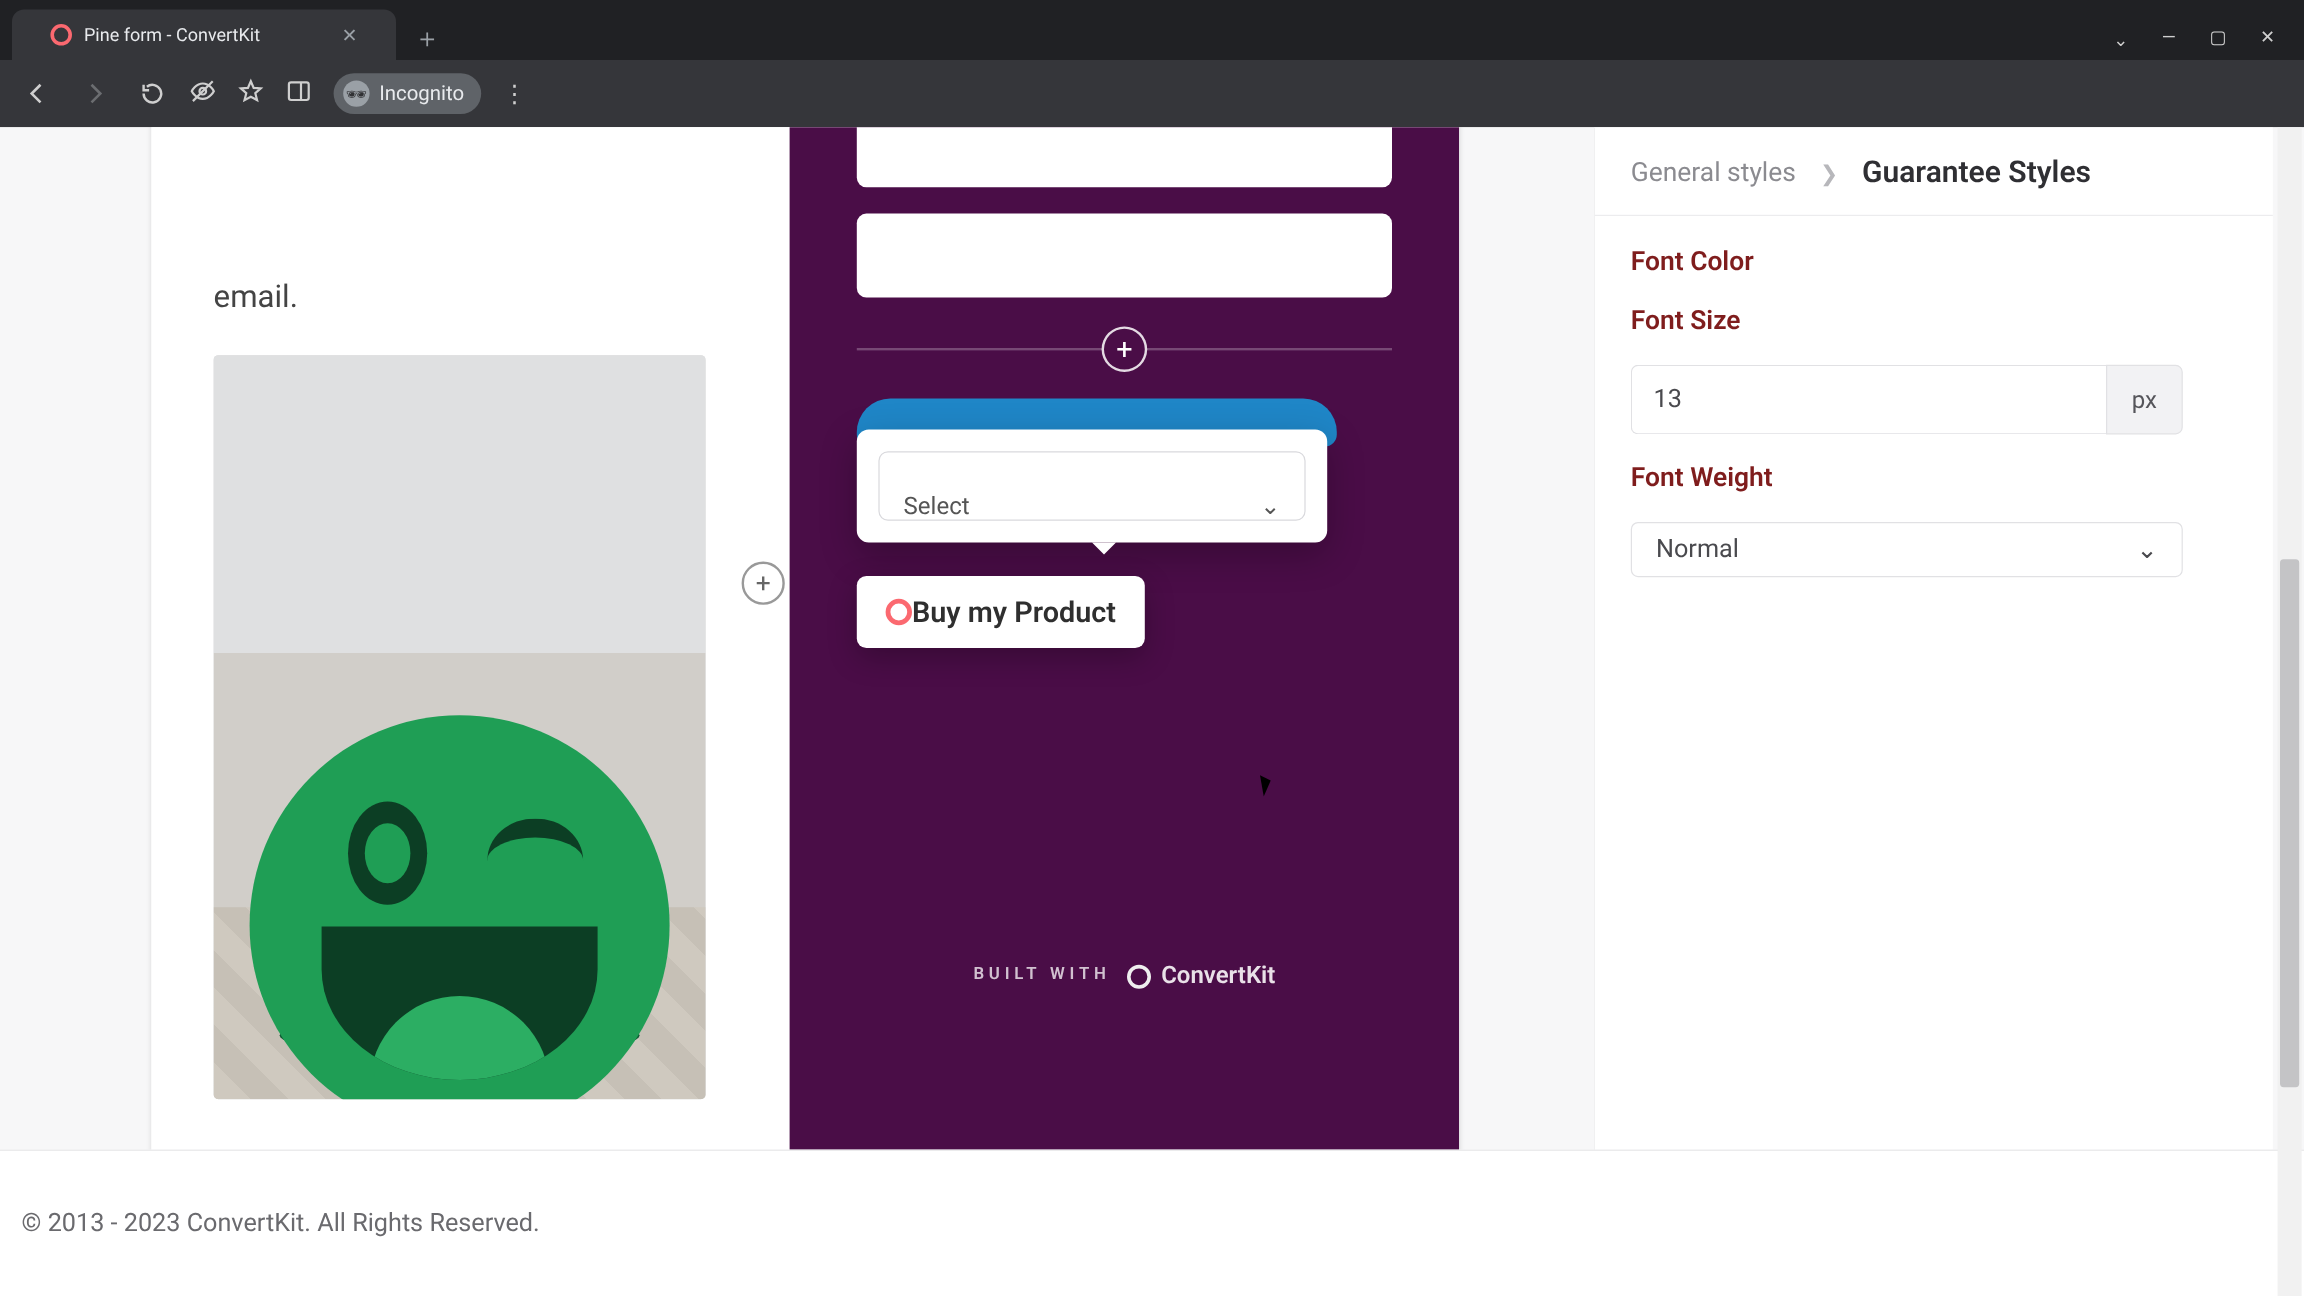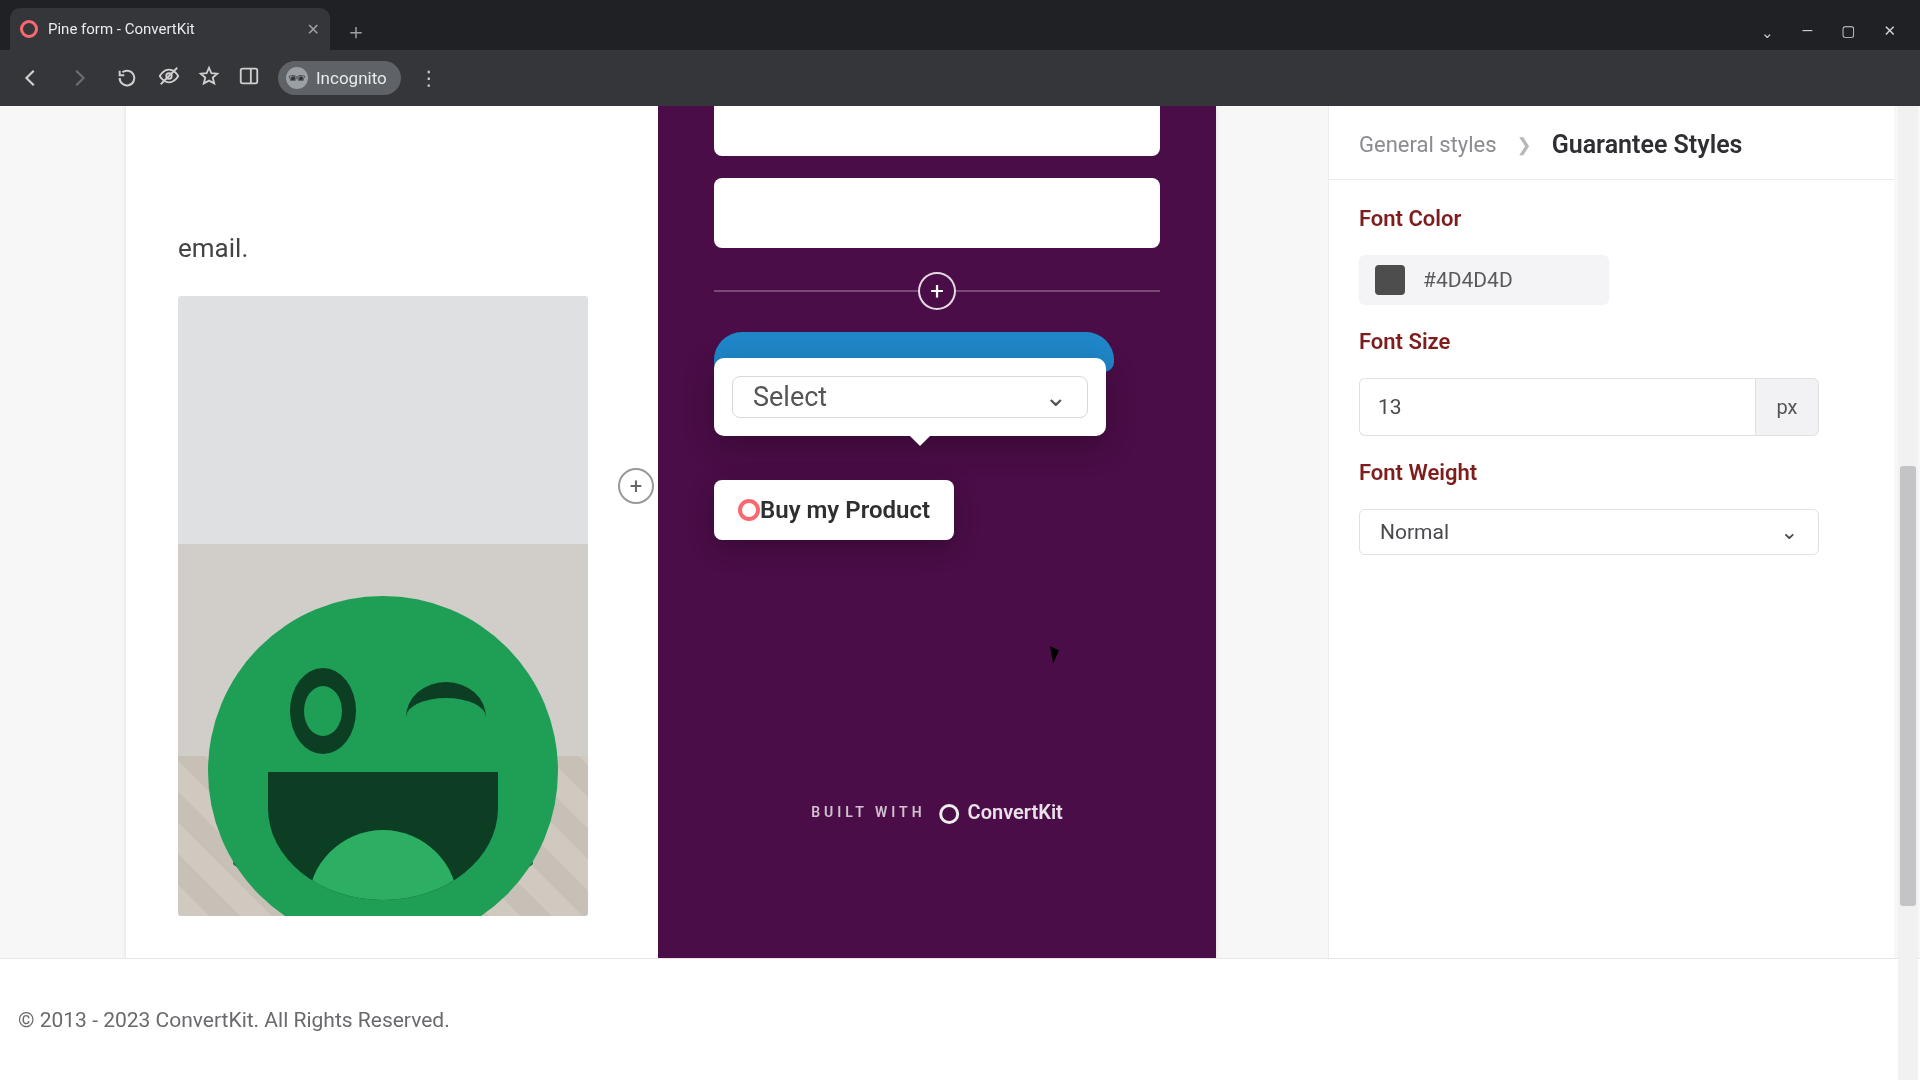--- a/index.html
+++ b/index.html
@@ -2,21 +2,21 @@
 <html><head>
 <meta charset="utf-8">
 <style>
   * { box-sizing: border-box; margin: 0; padding: 0; font-family: -apple-system, BlinkMacSystemFont, "Segoe UI", Roboto, Helvetica, Arial, sans-serif; }
   html, body { width: 1920px; height: 1080px; overflow: hidden; background:#fff; }
 
   
   .browser { width:1920px; height:1080px; background:#202124; display:flex; flex-direction:column; }
   .titlebar { height:50px; display:flex; align-items:flex-end; }
   .tabstrip { display:flex; align-items:flex-end; flex:1; padding-left:10px; }
-  .tab { background:#35363a; color:#e8eaed; height:42px; width:320px; border-radius:10px 10px 0 0; display:flex; align-items:center; padding:0 10px; font-size:15px; gap:10px; }
+  .tab { background:#35363a; color:#e8eaed; height:42px; width:320px; border-radius:10px 10px 0 0; display:flex; align-items:center; padding:0 32px; font-size:15px; gap:10px; }
   .tab .favicon { width:18px; height:18px; border-radius:50%; border:3px solid #fb6970; }
   .tab .title { flex:1; white-space:nowrap; overflow:hidden; text-overflow:ellipsis; }
   .tab .close { color:#9aa0a6; font-size:16px; }
   .newtab { width:36px; height:36px; display:flex; align-items:center; justify-content:center; color:#9aa0a6; font-size:22px; margin-left:8px; }
   .winctrls { display:flex; gap:28px; padding:0 24px 10px 0; color:#cfcfcf; }
   .winctrls span { font-size:15px; }
   .winctrls .chev { transform: translateY(2px); }
 
   .addrrow { height:56px; background:#35363a; display:flex; align-items:center; padding:0 14px; gap:14px; }
   .navbtn { width:34px; height:34px; display:flex; align-items:center; justify-content:center; color:#cfcfcf; }
@@ -58,21 +58,21 @@
   .shoe.l{left:-2px;} .shoe.r{right:-2px;}
 
   .rightcol { flex:1; background:#4a0d47; position:relative; padding:28px 56px; color:#fff; }
   .field { width:100%; height:70px; background:#fff; border-radius:8px; margin-top:22px; }
   .field:first-of-type { margin-top:32px; }
   .divline { position:relative; margin:42px 0 0; height:2px; background:rgba(255,255,255,0.25); }
   .addcircle { position:absolute; left:50%; top:50%; transform:translate(-50%,-50%); width:38px; height:38px; border-radius:50%; border:2px solid rgba(255,255,255,0.85); display:flex; align-items:center; justify-content:center; color:#fff; font-size:24px; background:#4a0d47;}
   .selectbox-outer{ position:relative; margin-top:40px; width:400px; height:40px; background:#1f86c7; border-radius:28px 28px 10px 10px; }
   .popover { position:absolute; left:0; top:26px; width:392px; background:#fff; border-radius:10px; padding:18px; box-shadow:0 10px 30px rgba(0,0,0,0.25); }
   .popover:after{ content:""; position:absolute; left:196px; bottom:-10px; width:0;height:0;border-left:10px solid transparent;border-right:10px solid transparent;border-top:10px solid #fff;}
-  .sel { height:42px; border:1px solid #d9d9dd; border-radius:8px; display:flex; align-items:center; justify-content:space-between; padding:0 20px; color:#555; font-size:27px;}
+  .sel { height:58px; border:1px solid #d9d9dd; border-radius:8px; display:flex; align-items:flex-end; justify-content:space-between; padding:0 20px; color:#555; font-size:20px;}
   .sel .chev { color:#555; }
   .buychip { position:absolute; left:0; top:148px; background:#fff; border-radius:8px; padding:16px 24px; display:flex; align-items:center; box-shadow:0 8px 24px rgba(0,0,0,0.25); }
   .buychip .ring{ width:22px;height:22px;border:4px solid #fb6970;border-radius:50%; }
   .buychip span.lab{ color:#2f2f2f; font-size:24px; font-weight:600; }
   .outer-add { position:absolute; left:-40px; top:442px; width:36px;height:36px;border-radius:50%;border:2px solid #999;background:#fff;display:flex;align-items:center;justify-content:center;color:#666;font-size:22px;}
   .builtwith { position:absolute; left:50%; bottom:142px; transform:translateX(-50%); display:flex; align-items:center; gap:14px; color:#e9e1e8; }
   .builtwith .bw { letter-spacing:4px; font-size:14px; font-weight:600; opacity:0.85;}
   .cklogo { display:flex; align-items:flex-end; gap:8px; font-size:20px; font-weight:600;}
   .cklogo .ring{ width:20px;height:20px;border:3px solid #efefef;border-radius:50%;}
   .cursor { position:absolute; left:1018px; top:540px; font-size:18px; color:#000; transform:rotate(-10deg);}
@@ -233,24 +233,20 @@
       </div>
 
       <div class="sidebar">
         <div class="crumbs">
           <span class="a">General styles</span>
           <span class="chev">❯</span>
           <span class="b">Guarantee Styles</span>
         </div>
         <div class="panel">
           <div class="lbl">Font Color</div>
-          <div class="colorrow">
-            <div class="sw"></div>
-            <span class="hex">#4D4D4D</span>
-          </div>
 
           <div class="lbl">Font Size</div>
           <div class="sizerow">
             <input value="13" style="">
             <div class="unit">px</div>
           </div>
 
           <div class="lbl">Font Weight</div>
           <div class="wsel">
             <span>Normal</span>

